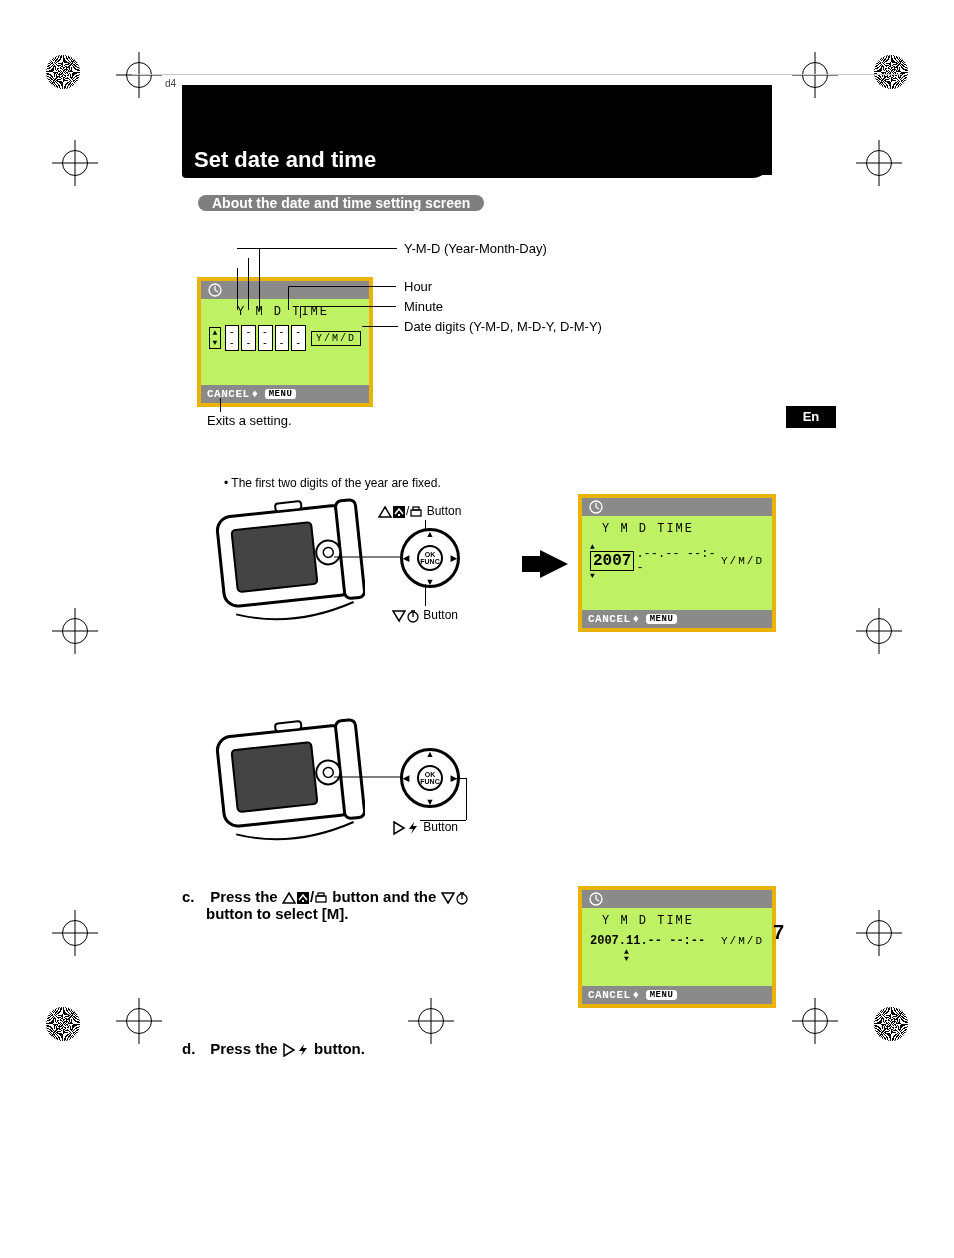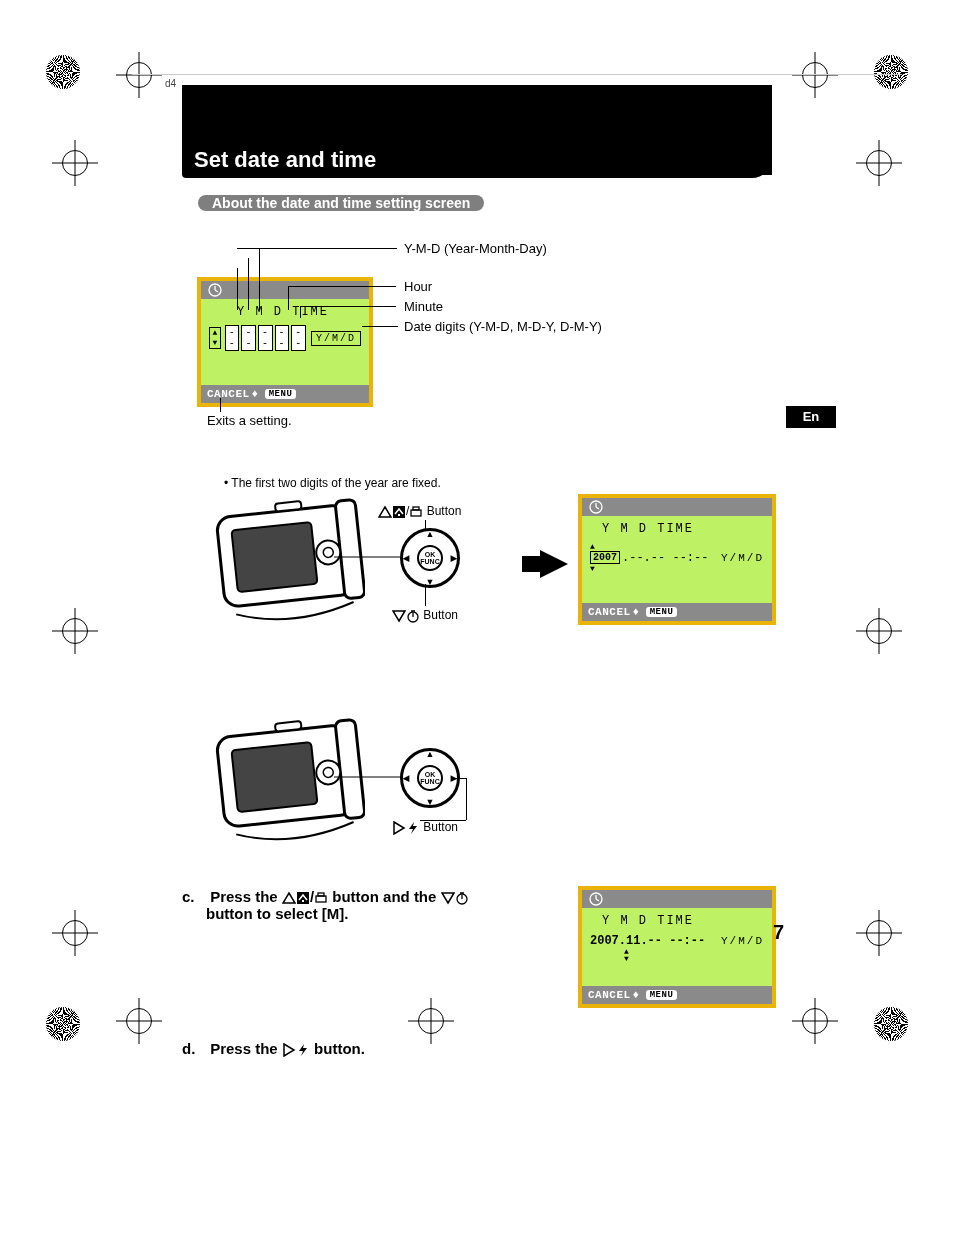--- a/index.html
+++ b/index.html
@@ -332,21 +332,21 @@
     <div class="lcd-head">
         <svg class="ic" width="16" height="16">
           <use href="#clock-icon"></use>
         </svg>
       </div>
     <div class="lcd-body">
       <div class="headerrow" style="padding-left:12px;">Y  M  D  TIME</div>
       <div style="display:flex; align-items:center;">
         <span style="display:inline-flex; flex-direction:column; font-size:8px; margin-right:2px;">
           <span>▲</span>
-          <span style="border:1px solid #000; padding:0 2px; font-size:10px; font-weight:bold;">2007</span>
+          <span style="border:1px solid #000; padding:0 2px; font-size:16px; font-weight:bold;">2007</span>
           <span>▼</span>
         </span>
         <span style="font-size:12px;">.--.--  --:--</span>
         <span style="flex:1"></span>
         <span style="font-size:11px; letter-spacing:2px;">Y/M/D</span>
       </div>
     </div>
     <div style="height:24px;"></div>
     <div class="lcd-foot">
       <span>CANCEL</span>

